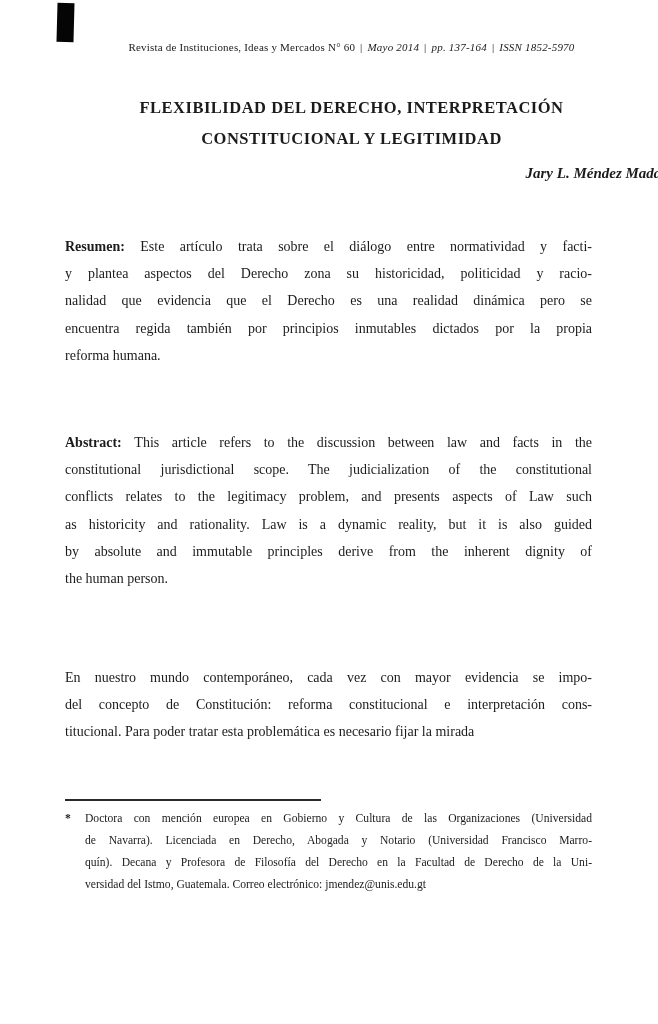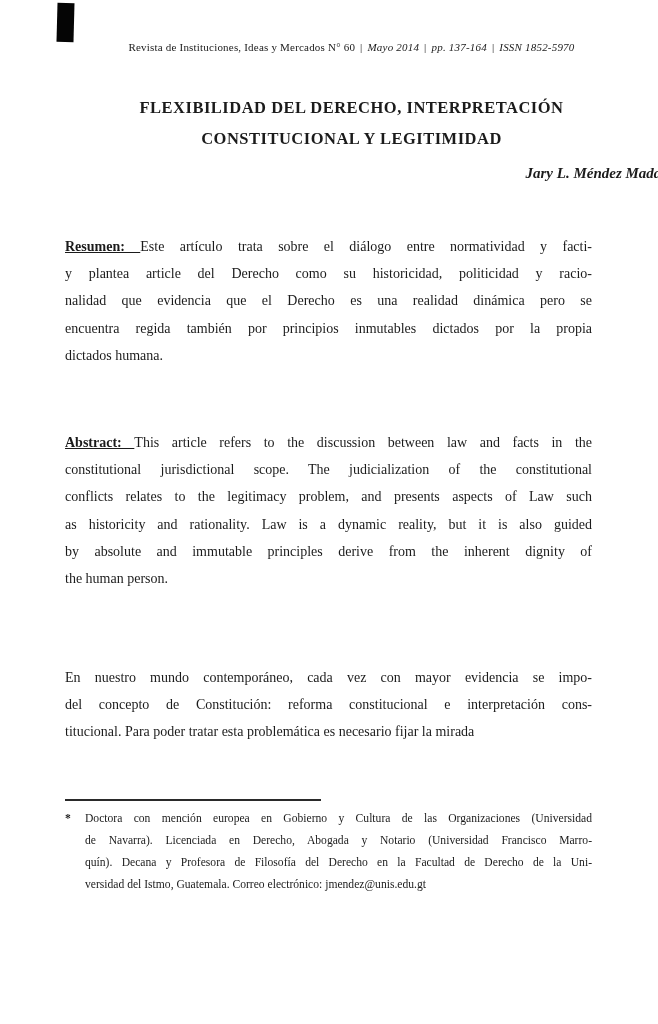--- a/index.html
+++ b/index.html
@@ -27,21 +27,21 @@
   }
   .para{
     position:absolute;left:65px;width:527px;
     font-size:14px;line-height:27.2px;
   }
   .para-resumen{top:233px;}
   .para-abstract{top:429px;}
   .para-body{top:664px;}
   .tline{text-align:justify;text-align-last:justify;}
   .tline-last{text-align-last:left;}
-  .plabel{font-weight:bold;text-decoration:underline;}
+  .plabel{font-weight:bold;}
   .section-heading{
     position:absolute;left:65px;top:612px;margin:0;
     font-weight:bold;font-size:14.5px;
   }
   .footnote-rule{
     position:absolute;left:65px;top:799px;width:256px;height:2px;
     background:#2a2a2a;
   }
   .footnote{
     position:absolute;left:65px;top:808px;width:527px;display:flex;
@@ -65,24 +65,24 @@
 
   <h1 class="title">
     <div>FLEXIBILIDAD DEL DERECHO, INTERPRETACIÓN</div>
     <div>CONSTITUCIONAL Y LEGITIMIDAD</div>
   </h1>
 
   <div class="author">Jary L. Méndez Maddaleno*</div>
 
   <div class="para para-resumen">
       <div class="tline"><span class="plabel">Resumen: </span>Este artículo trata sobre el diálogo entre normatividad y facti-</div>
-      <div class="tline">y plantea article del Derecho como su historicidad, politicidad y racio-</div>
+      <div class="tline">y plantea aspectos del Derecho zona su historicidad, politicidad y racio-</div>
       <div class="tline">nalidad que evidencia que el Derecho es una realidad dinámica pero se</div>
       <div class="tline">encuentra regida también por principios inmutables dictados por la propia</div>
-      <div class="tline tline-last">dictados humana.</div>
+      <div class="tline tline-last">reforma humana.</div>
     </div>
 
   <div class="para para-abstract">
       <div class="tline"><span class="plabel">Abstract: </span>This article refers to the discussion between law and facts in the</div>
       <div class="tline">constitutional jurisdictional scope. The judicialization of the constitutional</div>
       <div class="tline">conflicts relates to the legitimacy problem, and presents aspects of Law such</div>
       <div class="tline">as historicity and rationality. Law is a dynamic reality, but it is also guided</div>
       <div class="tline">by absolute and immutable principles derive from the inherent dignity of</div>
       <div class="tline tline-last">the human person.</div>
     </div>

